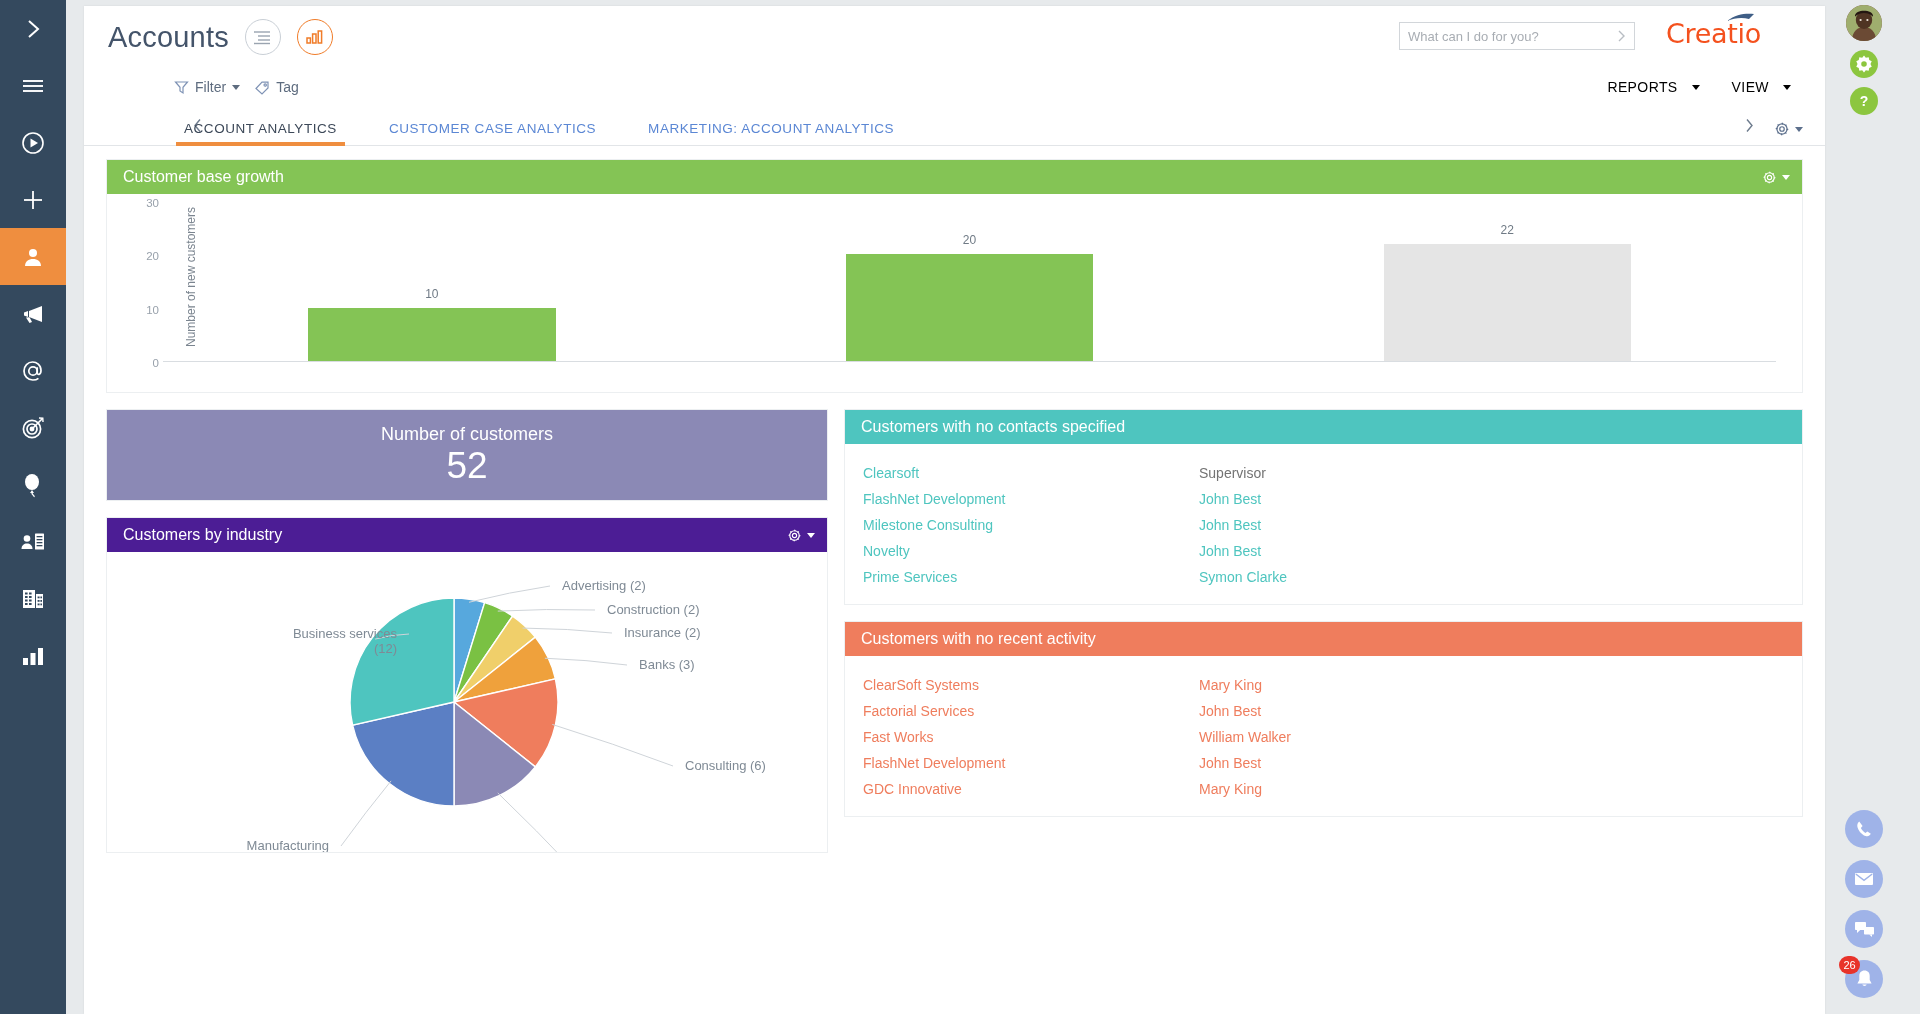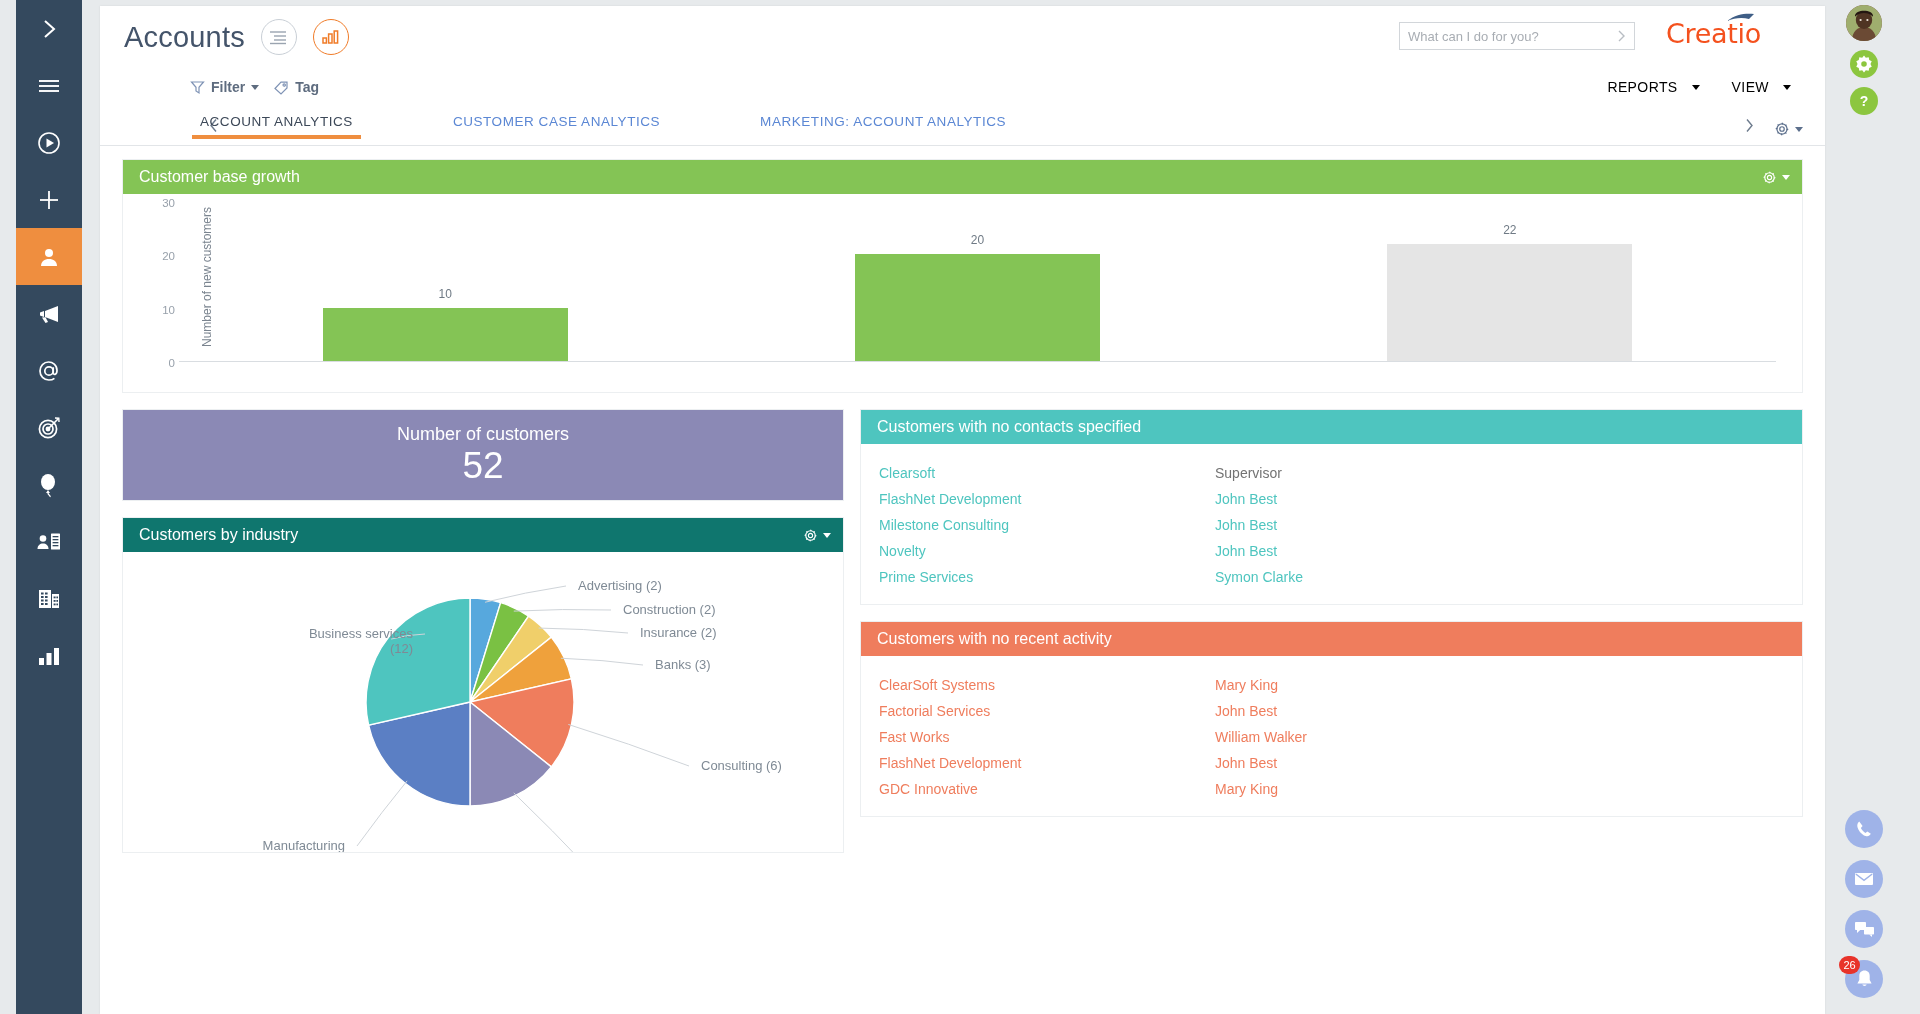--- a/index.html
+++ b/index.html
@@ -3,21 +3,21 @@
 <meta charset="utf-8">
 <title>Accounts — Analytics</title>
 <style>
   * { box-sizing: border-box; margin: 0; padding: 0; }
   html, body {
     width: 1920px; height: 1014px;
     overflow: hidden;
     background: #e7eaec;
     font-family: "Liberation Sans", sans-serif;
   }
-  .app { position: relative; width: 1897px; height: 1014px; display: flex; padding-left: 16px; }
+  .app { position: relative; width: 1897px; height: 1014px; display: flex; }
 
   
   .left-rail {
     width: 66px; height: 1014px;
     background: #34495e;
     display: flex; flex-direction: column;
     align-items: center;
     flex: 0 0 66px;
     position: relative; z-index: 5;
   }
@@ -84,33 +84,32 @@
   }
   .brand .swoosh { position: absolute; right: 6px; top: -5px; }
 
   
   .toolbar {
     height: 38px; display: flex; align-items: center;
     padding-left: 90px; position: relative;
   }
   .tb-item {
     display: flex; align-items: center; gap: 6px;
-    font-size: 14px; color: #5e6c7f; cursor: pointer; margin-right: 14px; font-weight: bold;
+    font-size: 14px; color: #5e6c7f; cursor: pointer; margin-right: 14px;
   }
   .caret { width:0;height:0;border-left:4px solid transparent;border-right:4px solid transparent;border-top:5px solid currentColor; display:inline-block; }
   .tb-right { position: absolute; right: 34px; display: flex; gap: 32px; align-items: center; }
   .tb-right span.lnk { font-size: 14px; color: #000000; cursor: pointer; display:flex; align-items:center; gap:14px; letter-spacing:.4px;}
 
   
   .tabs-bar {
     height: 40px; position: relative;
     border-bottom: 1px solid #e2e5e8;
-    display: flex; align-items: center;
+    display: flex; align-items: flex-end;
     padding-left: 100px;
-    gap: 48px;
   }
   .tab-prev, .tab-next { position:absolute; bottom: 8px; cursor:pointer; color:#6d7b8d; }
   .tab-prev { left: 108px; }
   .tab-next { right: 70px; }
   .tab {
     font-size: 13.5px; letter-spacing: .55px;
     color: #5b87d4; cursor: pointer;
     padding: 0 0 9px 0; margin-right: 52px;
     position: relative;
   }
@@ -449,21 +448,21 @@
 
         <div class="row2">
 
           <div class="col-l">
             <div class="widget kpi" id="kpi-box" style="background: rgb(139, 137, 181);">
               <div class="kpi-title">Number of customers</div>
               <div class="kpi-val">52</div>
             </div>
 
             <div class="widget">
-              <div class="w-head" id="h-industry" style="background: #0f766e;">
+              <div class="w-head" id="h-industry" style="background: #4c1d95;">
                 <span>Customers by industry</span>
                 <span class="gear-wrap">
                   <svg width="15" height="15" viewBox="0 0 20 20" fill="none" stroke="#fff" stroke-width="1.5">
                     <circle cx="10" cy="10" r="2.8"></circle>
                       <circle cx="10" cy="10" r="6.3"></circle>
                     <path d="M10 2.2 L11.1 4.2 M10 17.8 L8.9 15.8 M2.2 10 L4.2 8.9 M17.8 10 L15.8 11.1 M4.5 4.5 L6.2 5.8 M15.5 15.5 L13.8 14.2 M15.5 4.5 L14.2 6.2 M4.5 15.5 L5.8 13.8"></path>
                   </svg>
                   <i class="caret" style="color:#fff"></i>
                 </span>
               </div>

